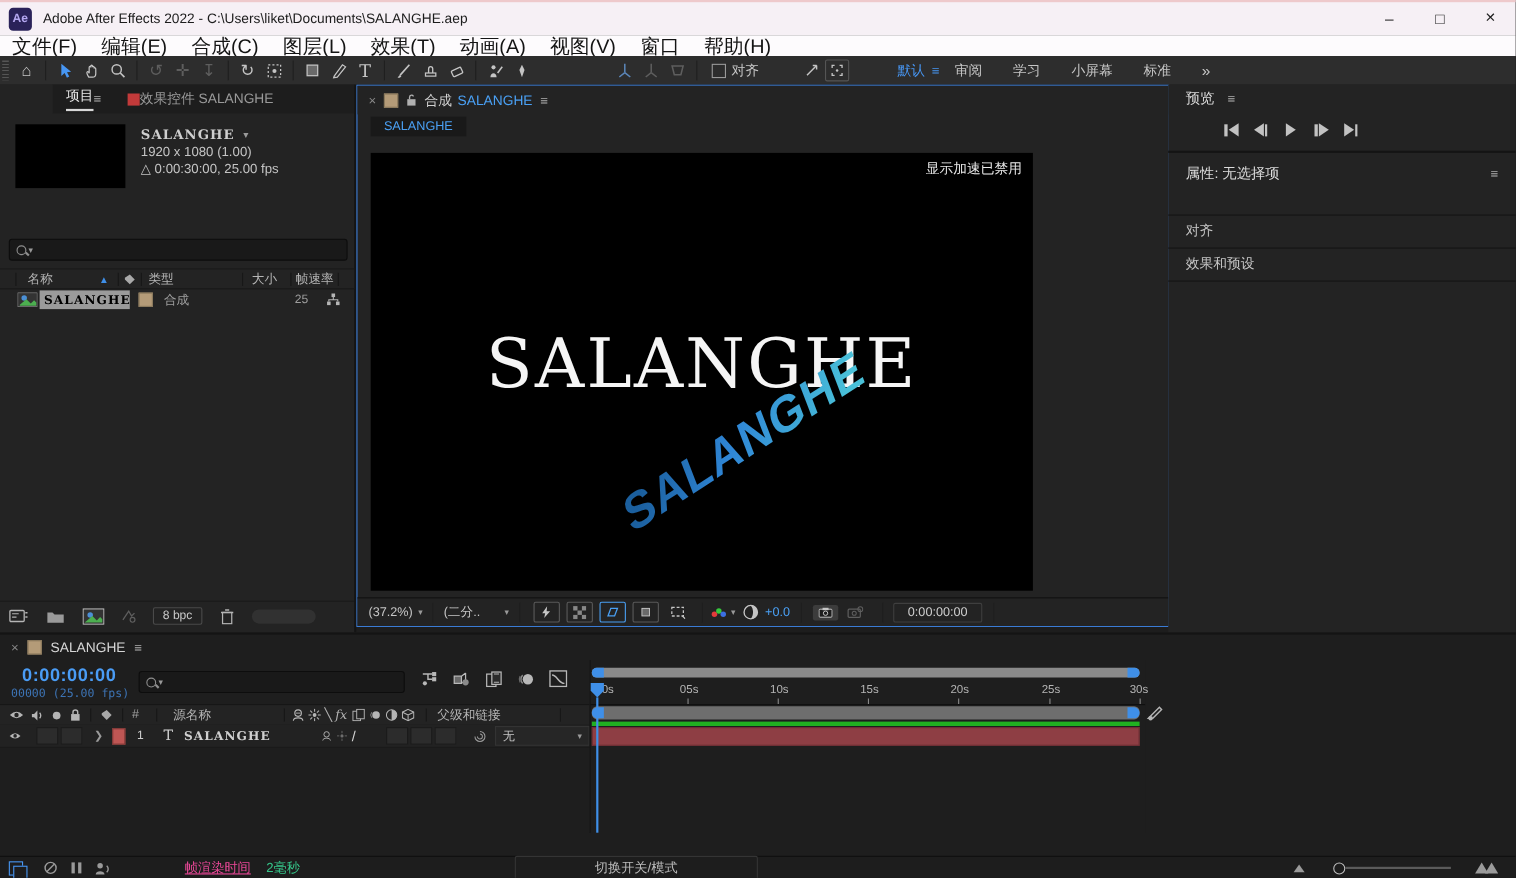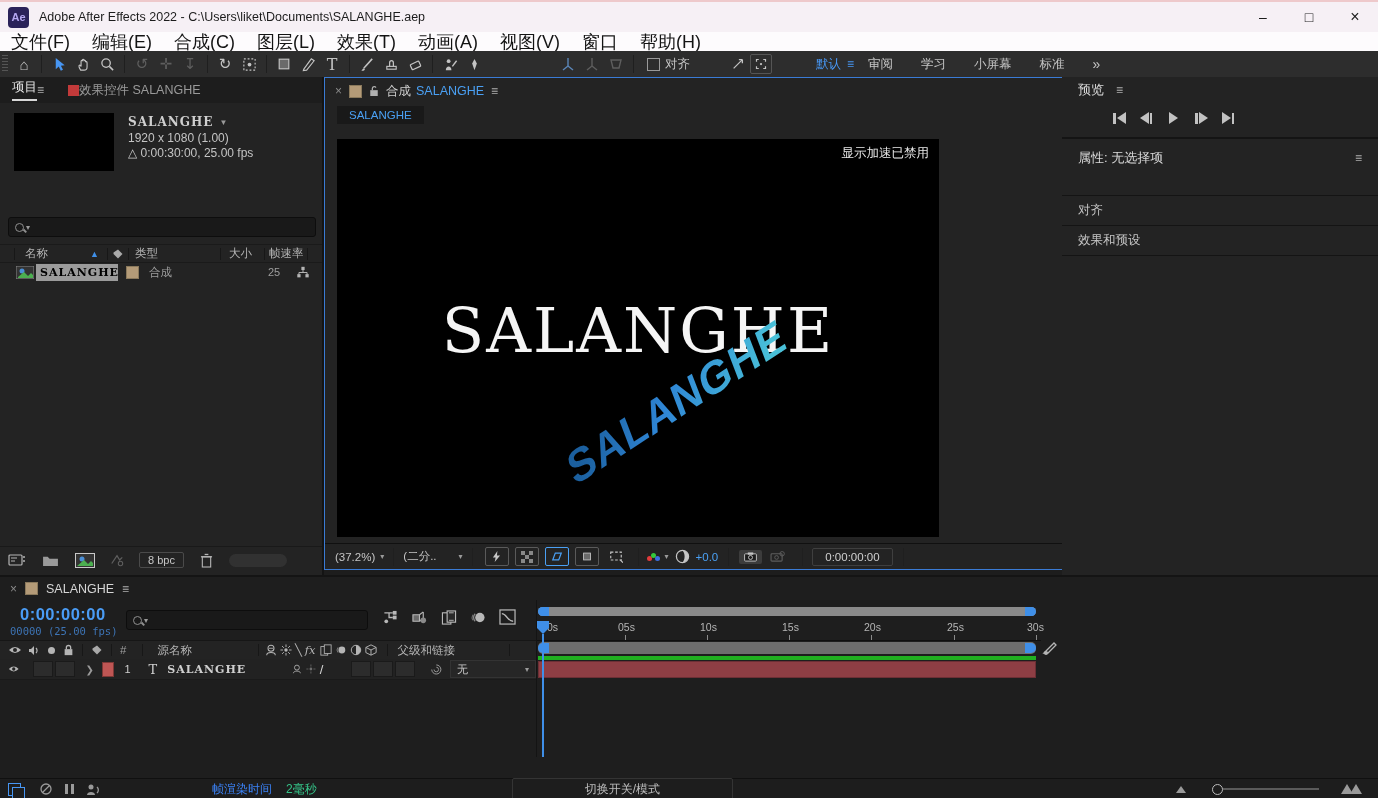--- a/index.html
+++ b/index.html
@@ -34,21 +34,21 @@
   .ws{padding:0 14px;color:#c6c6c6;font-size:12.5px;}
   .ws.active{color:#4796f3;}
   .ws-menu{color:#4796f3;font-size:12px;margin-left:-8px;}
 
   
   .panel-tab-active{color:#e6e6e6;border-bottom:2px solid #d8d8d8;padding-bottom:3px;}
   .hamb{color:#b0b0b0;font-size:12px;}
 
   
   .left-panel{left:0;top:77px;width:322px;height:498px;background:#232323;border-right:2px solid #141414;}
-  .lp-tabs{height:26px;display:flex;align-items:center;background:#1d1d1d;padding-left:12px;gap:0;}
+  .lp-tabs{height:26px;display:flex;align-items:center;background:#1d1d1d;padding-left:12px;gap:0;margin-left:48px;}
   .thumb{left:14px;top:36px;width:100px;height:58px;background:#000;}
   .iname{font-family:"DejaVu Serif",serif;font-weight:bold;letter-spacing:1px;color:#cfcfcf;font-size:12px;}
   .iline{color:#c4c4c4;font-size:12px;}
   .searchbox{background:#191919;border:1px solid #0d0d0d;border-radius:3px;display:flex;align-items:center;padding:0 6px;height:18px;}
   .mag{width:7px;height:7px;border:1.5px solid #8f8f8f;border-radius:50%;position:relative;flex:none;}
   .mag::after{content:'';position:absolute;width:4px;height:1.5px;background:#8f8f8f;transform:rotate(45deg);right:-4px;bottom:-1px;}
   .thead{height:17px;background:#232323;border-top:1px solid #1a1a1a;border-bottom:1px solid #1a1a1a;
          font-size:11.5px;color:#b5b5b5;display:flex;align-items:center;}
   .vpipe{width:1px;height:12px;background:#171717;}
   .prow{height:20px;display:flex;align-items:center;font-size:11px;}
@@ -679,21 +679,21 @@
       </svg>
     <svg width="13" height="14" viewBox="0 0 13 14" style="margin-left:10px;">
         <rect x="2" y="2" width="3" height="10" fill="#9a9a9a"></rect>
         <rect x="8" y="2" width="3" height="10" fill="#9a9a9a"></rect>
       </svg>
     <svg width="16" height="13" viewBox="0 0 16 13" style="margin-left:10px;">
         <circle cx="5" cy="4" r="2.5" fill="#9a9a9a"></circle>
         <path d="M1 12 C1 8 9 8 9 12 Z" fill="#9a9a9a"></path>
         <path d="M11 4 A4 4 0 0 1 11 10" stroke="#9a9a9a" fill="none" stroke-width="1.3"></path>
       </svg>
-    <span style="margin-left:110px;color:#3b82f6;">帧渲染时间</span>
+    <span style="margin-left:66px;color:#ec4899;text-decoration:underline;">帧渲染时间</span>
     <span style="margin-left:14px;color:#35c489;">2毫秒</span>
     <span style="margin-left:195px;border:1px solid #343434;border-radius:2px;padding:2px 72px;color:#bdbdbd;">切换开关/模式</span>
     <span class="mtn" style="margin-left:auto;"></span>
     <span style="width:26px;"></span>
     <span class="knob"></span>
     <span style="width:96px;height:2px;background:#5a5a5a;"></span>
     <span style="width:22px;"></span>
     <span class="row" style="gap:1px;margin-right:16px;">
       <span class="mtn" style="border-bottom-width:10px;border-left-width:6px;border-right-width:6px;"></span>
       <span class="mtn" style="border-bottom-width:10px;border-left-width:6px;border-right-width:6px;margin-left:-4px;"></span>

